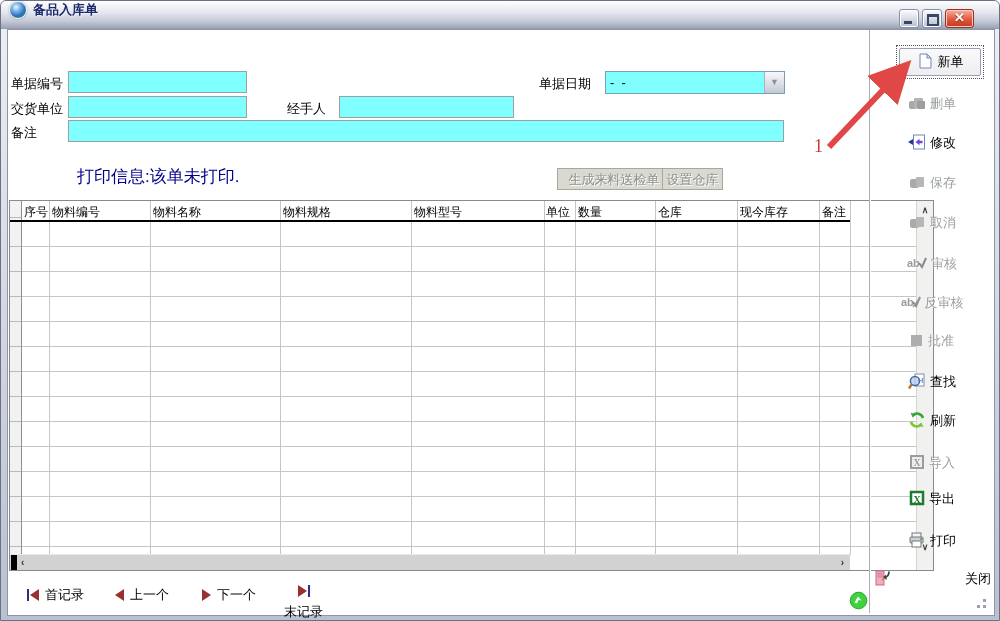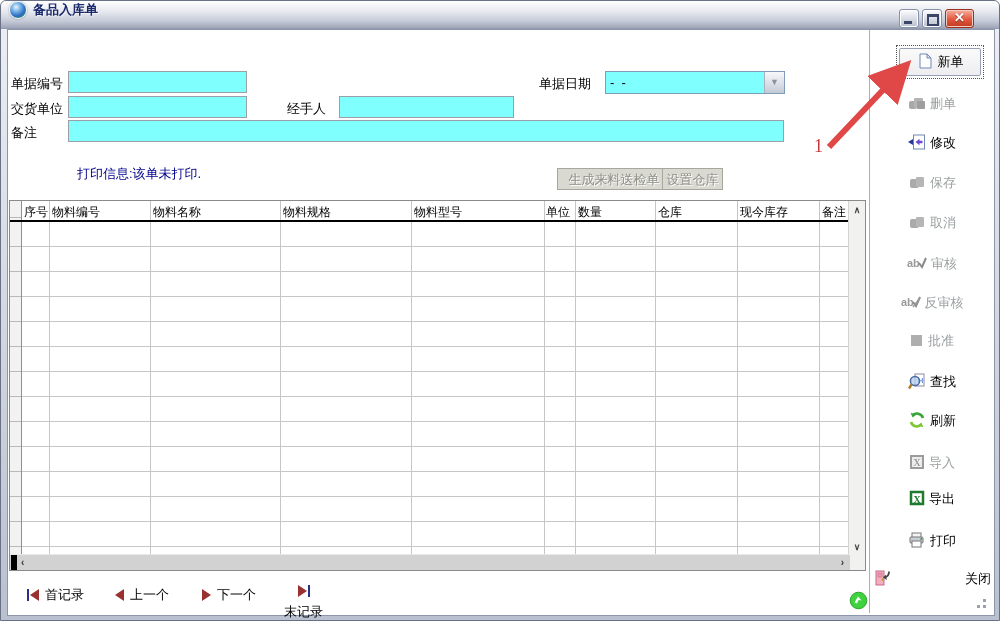--- a/index.html
+++ b/index.html
@@ -28,25 +28,25 @@
   .client{position:absolute;left:6px;top:28px;width:986px;height:585px;background:#fff;border:1px solid #8d95aa;}
   .label{position:absolute;font-size:13px;color:#000;}
   .field{position:absolute;background:var(--field-bg,#80FFFF);border:1px solid #9aa0a6;
     font-size:13px;padding:0 3px;box-sizing:border-box;font-family:"Liberation Sans",sans-serif;}
   .combo{position:absolute;border:1px solid #7f9db9;background:var(--field-bg,#80FFFF);box-sizing:border-box;}
   .combo input{position:absolute;left:0;top:0;width:158px;height:21px;border:0;background:transparent;
     font-size:13px;padding:0 4px;font-family:"Liberation Sans",sans-serif;}
   .combo .drop{position:absolute;right:0;top:0;width:19px;height:21px;border-left:1px solid #aab2be;
     background:linear-gradient(#f7f8fa,#d9dde5 60%,#c3c9d4);color:#8a909c;font-size:9px;
     text-align:center;line-height:21px;}
-  .info-text{position:absolute;font-size:13px;color:var(--info-text,#00008B);}
+  .info-text{position:absolute;font-size:17px;color:var(--info-text,#00008B);}
   .gray-btn{position:absolute;background:#d9d9d2;border:1px solid #a7a79e;font-size:13px;
     color:#8f8f88;text-shadow:1px 1px 0 #ffffff;text-align:center;line-height:21px;box-sizing:border-box;}
   
-  .grid{position:absolute;left:8px;top:199px;width:857px;height:371px;border:1px solid #8a8a8a;background:#fff;box-sizing:border-box;}
+  .grid{position:absolute;left:8px;top:199px;width:925px;height:371px;border:1px solid #8a8a8a;background:#fff;box-sizing:border-box;}
   .sel-col{position:absolute;left:0;top:0;bottom:15px;width:11px;background:#f2f2f2;border-right:1px solid #8f8f8f;
     background-image:repeating-linear-gradient(to bottom,transparent 0 24px,#b9b9b9 24px 25px);background-position:0 21px;}
   .col{position:absolute;top:0;bottom:15px;border-right:1px solid #c6c6c6;}
   .rowlines{position:absolute;left:12px;right:16px;top:21px;bottom:15px;
     background:repeating-linear-gradient(to bottom,transparent 0 24px,#c6c6c6 24px 25px);}
   .head-underline{position:absolute;left:0;width:840px;top:19px;height:2px;background:#000;}
   .hcell{position:absolute;top:3px;font-size:12px;color:#000;white-space:nowrap;}
   .vscroll{position:absolute;right:0;top:0;bottom:0;width:16px;background:#f1f1ef;border-left:1px solid #d4d4d4;}
   .vscroll .a{position:absolute;left:0;width:100%;text-align:center;font-size:9px;color:#444;font-weight:bold;}
   .hscroll{position:absolute;left:0;bottom:0;height:15px;width:840px;background:#d2d2d2;border-top:1px solid #e8e8e8;}

